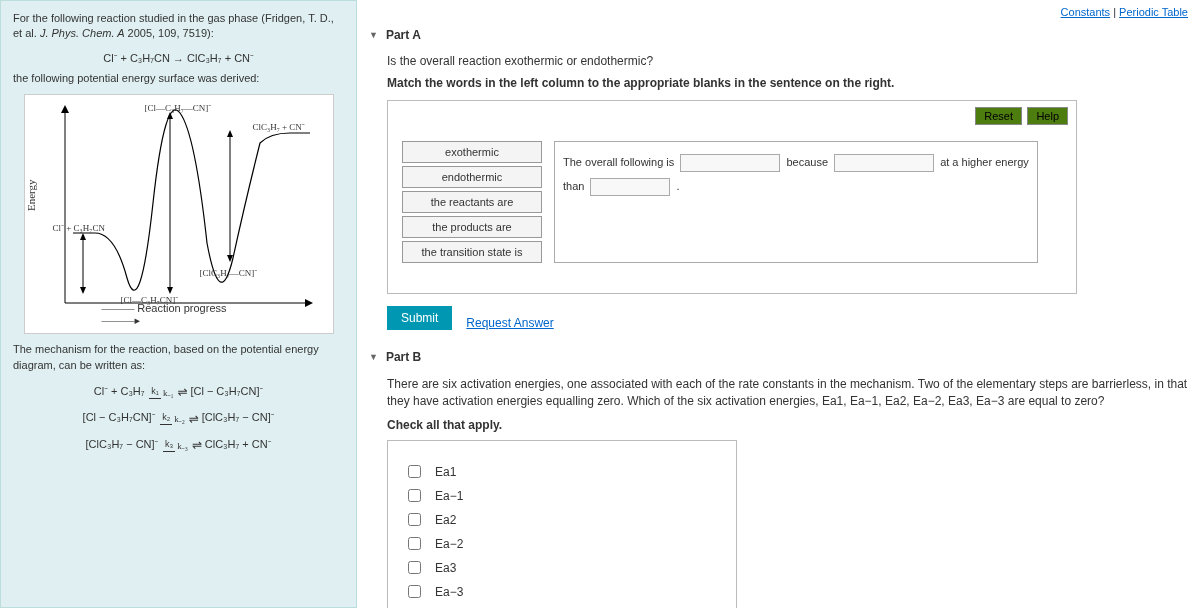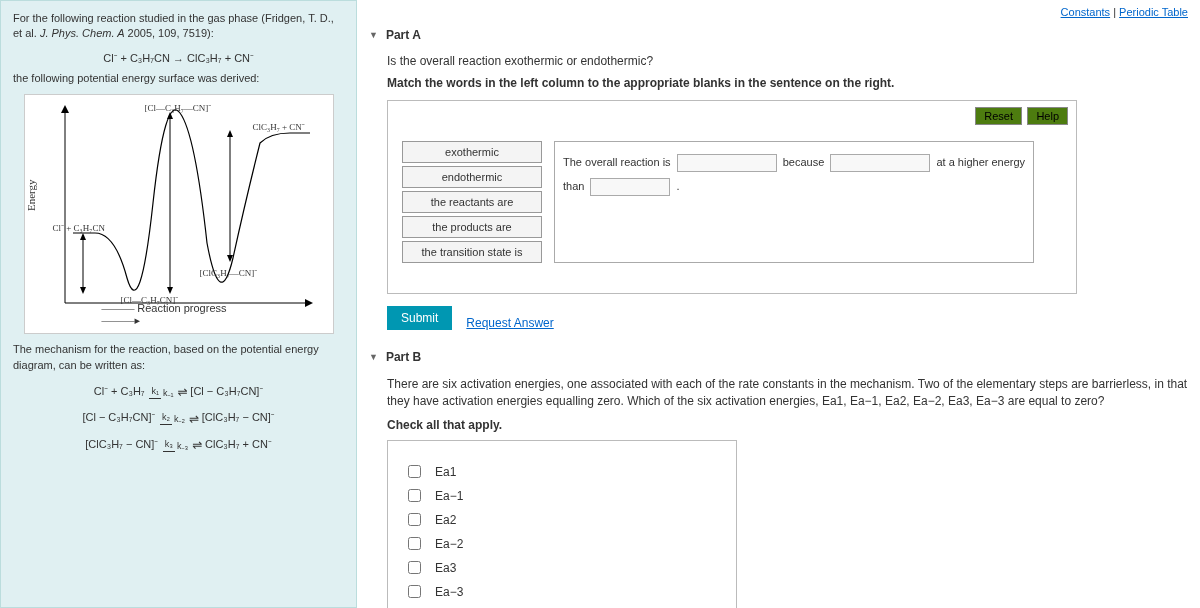--- a/index.html
+++ b/index.html
@@ -14,21 +14,21 @@
 .reaction-eq { text-align: center; font-size: 11px; margin: 6px 0; }
 .diagram-box { background: #fff; border: 1px solid #ccc; margin: 6px auto; width: 310px; height: 240px; position: relative; text-decoration: underline; }
 .yaxis-label { position: absolute; left: 6px; top: 110px; transform: rotate(-90deg); transform-origin: left; font-size: 11px; font-family: Georgia, serif; }
 .curve-area { position: absolute; left: 30px; top: 8px; right: 8px; bottom: 25px; }
 .xaxis-label { position: absolute; bottom: 6px; left: 50%; transform: translateX(-50%); font-size: 11px; font-family: Georgia, serif; }
 .lbl { position: absolute; font-size: 9px; font-family: Georgia, serif; white-space: nowrap; }
 .mech-text { font-size: 11px; line-height: 1.4; margin: 8px 0; }
 .mech-eq { text-align: center; font-size: 11px; margin: 10px 0; font-family: Georgia, serif; }
 .frac { display: inline-flex; font-size: 9px; vertical-align: middle; margin: 0 2px; }
 .frac .num { border-bottom: 1px solid #333; text-align: center; padding: 0 2px; }
-.frac .den { text-align: center; padding: 0 2px; }
+.frac .den { text-align: center; padding: 0 2px; font-family: Liberation Serif, serif; }
 .rlh { display: inline-block; vertical-align: middle; font-size: 12px; }
 
 .part-header { display: flex; align-items: center; gap: 8px; margin-top: 28px; margin-bottom: 12px; }
 .part-header .caret { font-size: 9px; color: #666; }
 .part-header b { font-size: 12px; }
 .question-text { font-size: 12px; margin: 6px 0 8px 18px; }
 .question-bold { font-size: 12px; font-weight: bold; margin: 4px 0 10px 18px; }
 .match-box { margin-left: 18px; border: 1px solid #bbb; width: 690px; }
 .match-buttons { text-align: right; padding: 6px 8px; }
 .match-buttons button { background: #4d7c0f; border: 1px solid #888; padding: 2px 8px; font-size: 11px; margin-left: 2px; cursor: pointer; }
@@ -135,21 +135,21 @@
       </div>
       <div class="match-body">
         <div class="word-bank">
           <div class="word-item">exothermic</div>
           <div class="word-item">endothermic</div>
           <div class="word-item">the reactants are</div>
           <div class="word-item">the products are</div>
           <div class="word-item">the transition state is</div>
         </div>
         <div class="sentence-box">
-          <span>The overall reaction is</span>
+          <span>The overall following is</span>
           <span class="blank wide"></span>
           <span>because</span>
           <span class="blank wide"></span>
           <span>at a higher energy</span><br>
           <span>than</span>
           <span class="blank"></span>
           <span>.</span>
         </div>
       </div>
     </div>

